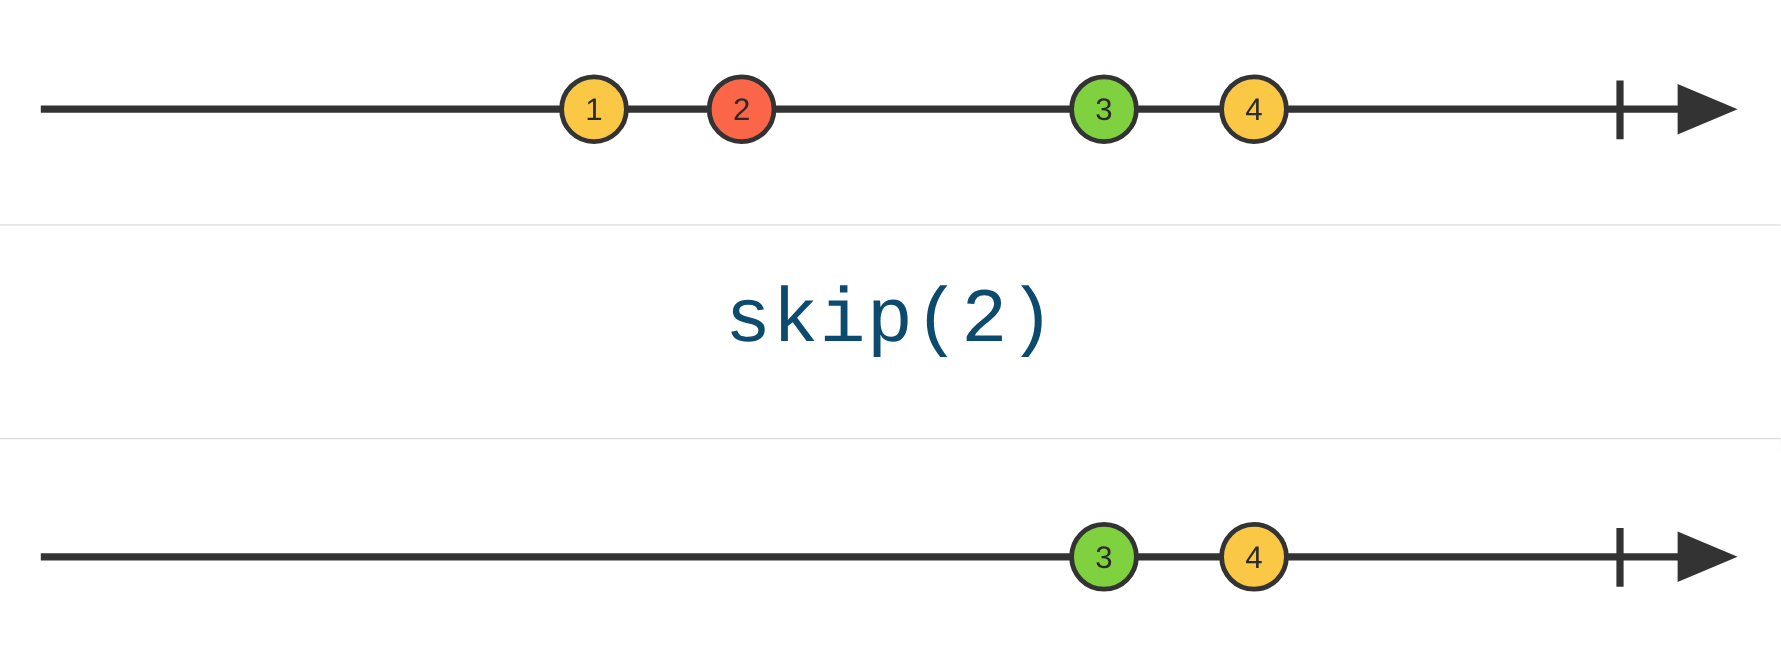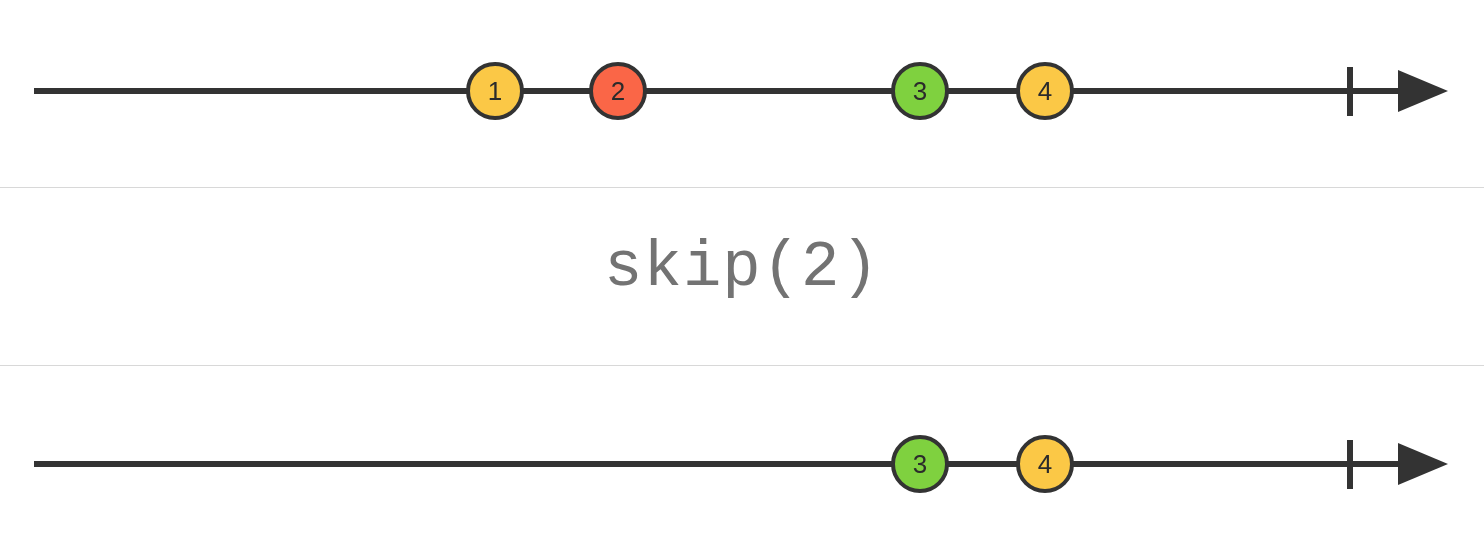--- a/index.html
+++ b/index.html
@@ -112,21 +112,21 @@
   .operator-label {
     position: absolute;
     left: 0;
     width: 1484px;
     top: 236px;
     text-align: center;
     font-family: "Liberation Mono", "DejaVu Sans Mono", monospace;
     font-size: 64px;
     font-weight: 400;
     letter-spacing: 1px;
-    color: #737373;
+    color: #0c4a6e;
     line-height: 1;
     white-space: pre;
   }
 </style>
 </head>
 <body>
 
 <div id="diagram">
 
   <div class="panel panel-source">

